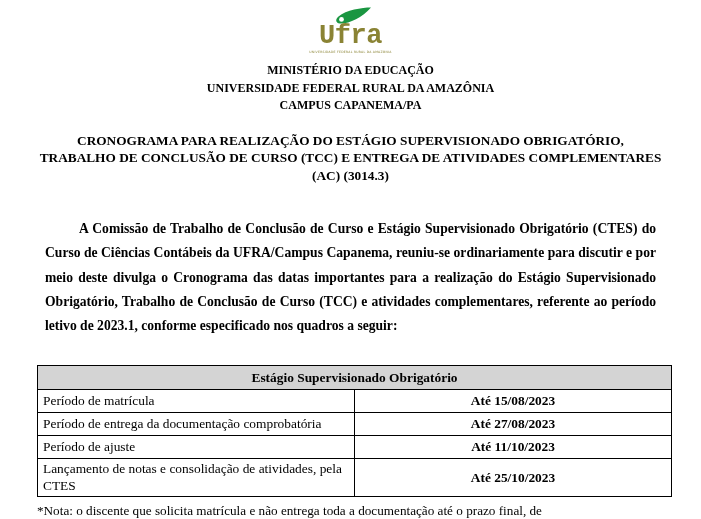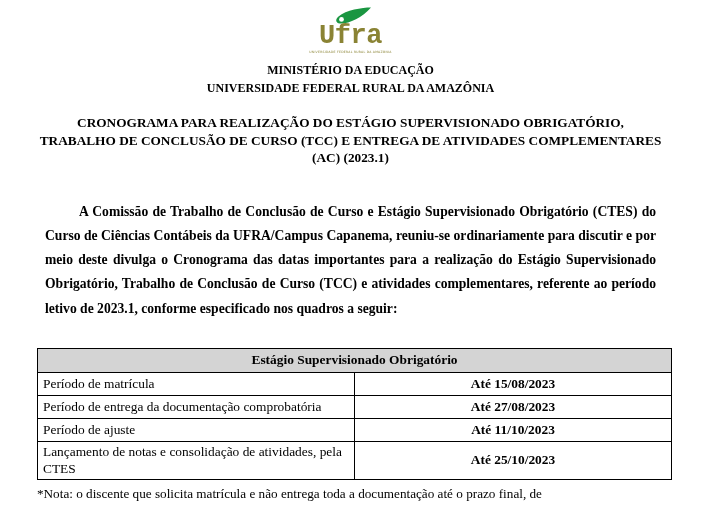--- a/index.html
+++ b/index.html
@@ -157,23 +157,24 @@
         <circle cx="7.5" cy="12.4" r="2.4" fill="#ffffff"></circle>
       </svg>
       <div class="logo-word">Ufra</div>
       <div class="logo-sub">UNIVERSIDADE FEDERAL RURAL DA AMAZÔNIA</div>
     </div>
   </div>
 
   <div>
     <div class="org-header">MINISTÉRIO DA EDUCAÇÃO</div>
     <div class="org-header">UNIVERSIDADE FEDERAL RURAL DA AMAZÔNIA</div>
+    <div class="org-header">CAMPUS CAPANEMA/PA</div>
   </div>
 
-  <div class="doc-title">CRONOGRAMA PARA REALIZAÇÃO DO ESTÁGIO SUPERVISIONADO OBRIGATÓRIO, TRABALHO DE CONCLUSÃO DE CURSO (TCC) E ENTREGA DE ATIVIDADES COMPLEMENTARES (AC) (2023.1)</div>
+  <div class="doc-title">CRONOGRAMA PARA REALIZAÇÃO DO ESTÁGIO SUPERVISIONADO OBRIGATÓRIO, TRABALHO DE CONCLUSÃO DE CURSO (TCC) E ENTREGA DE ATIVIDADES COMPLEMENTARES (AC) (3014.3)</div>
 
   <p class="body-par">A Comissão de Trabalho de Conclusão de Curso e Estágio Supervisionado Obrigatório (CTES) do Curso de Ciências Contábeis da UFRA/Campus Capanema, reuniu-se ordinariamente para discutir e por meio deste divulga o Cronograma das datas importantes para a realização do Estágio Supervisionado Obrigatório, Trabalho de Conclusão de Curso (TCC) e atividades complementares, referente ao período letivo de 2023.1, conforme especificado nos quadros a seguir:</p>
 
   <div class="table-wrap">
     <table class="schedule">
       <thead>
         <tr>
           <th class="table-head" colspan="2">Estágio Supervisionado Obrigatório</th>
         </tr>
       </thead>

